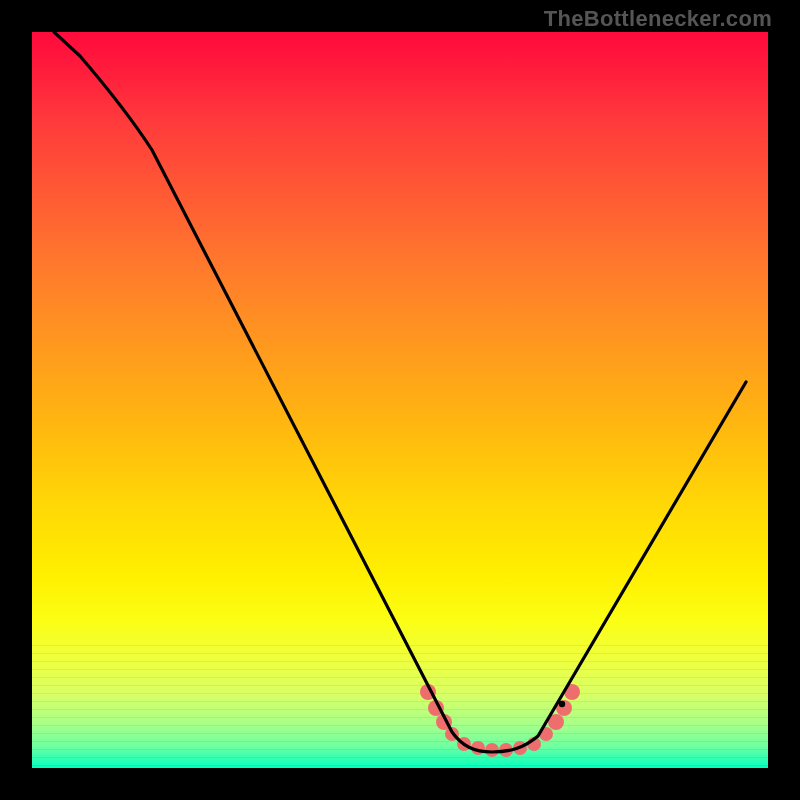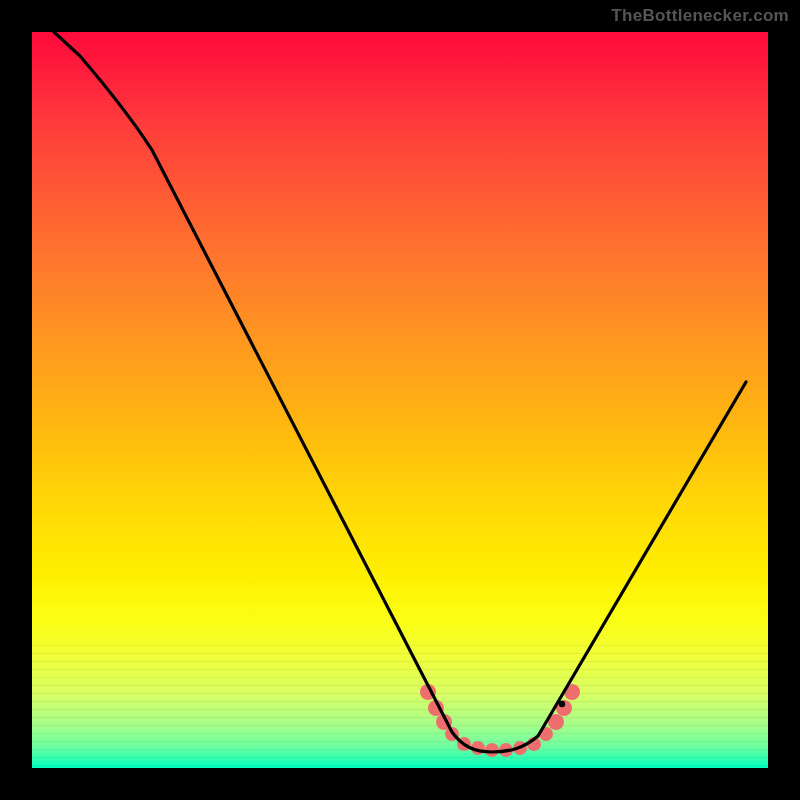--- a/index.html
+++ b/index.html
@@ -7,23 +7,23 @@
     width: 800px;
     height: 800px;
     background: #000;
     position: relative;
     overflow: hidden;
     font-family: Arial, Helvetica, sans-serif;
   }
   .attribution {
     position: absolute;
     top: 6px;
-    right: 11px;
+    right: 28px;
     color: #555;
-    font-size: 17px;
+    font-size: 22px;
     font-weight: 600;
     letter-spacing: 0.3px;
     z-index: 10;
   }
   .plot-area {
     position: absolute;
     left: 32px;
     top: 32px;
     width: 736px;
     height: 736px;

